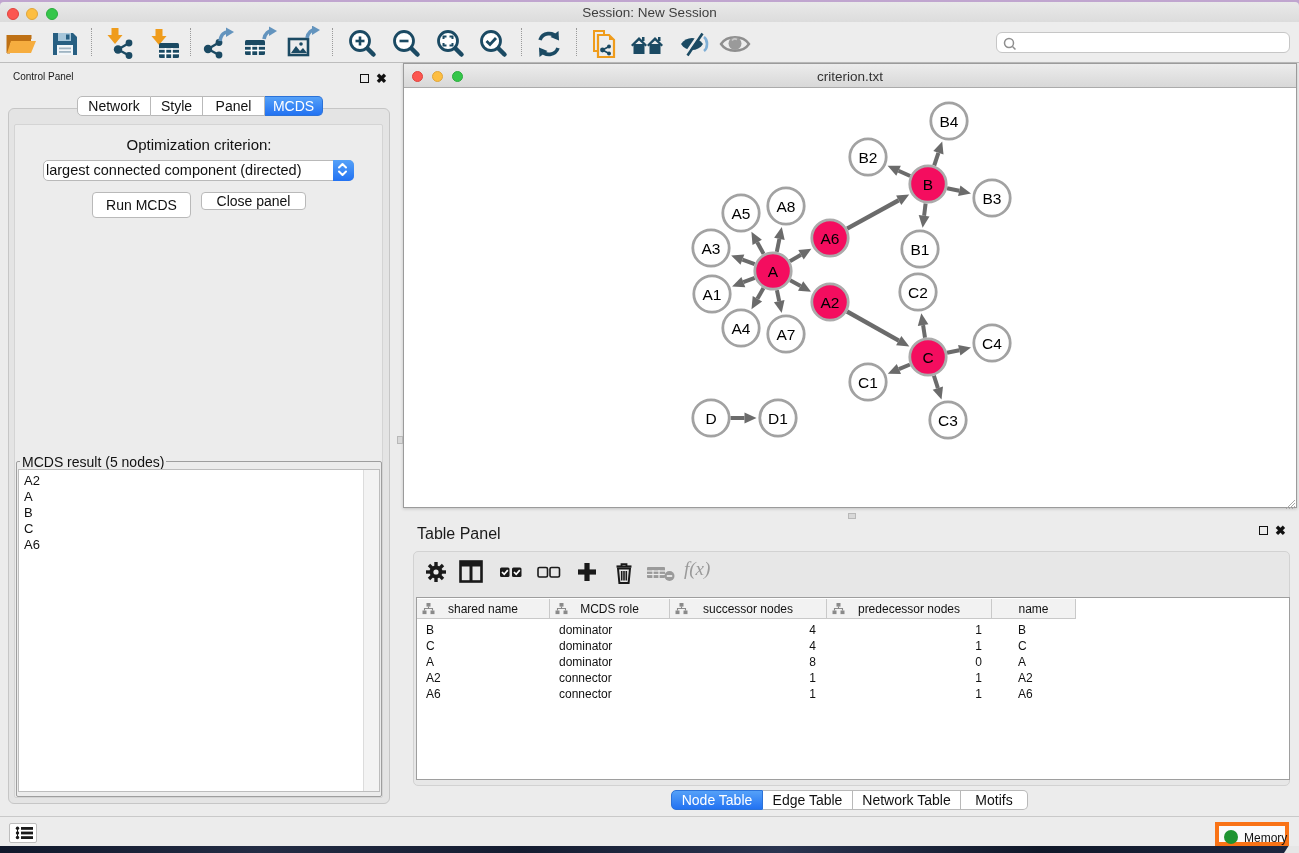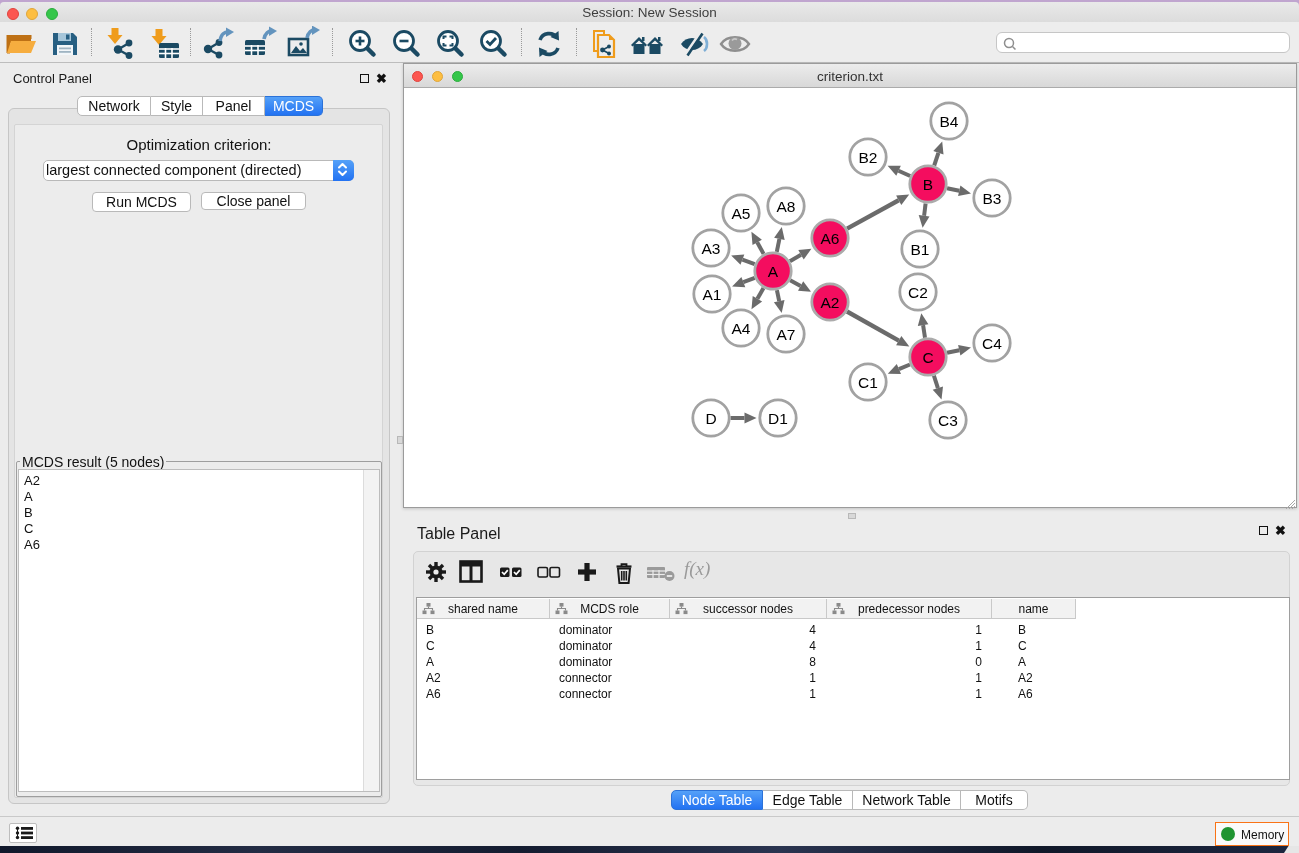--- a/index.html
+++ b/index.html
@@ -18,21 +18,21 @@
   #titlebar .t2 { left:26px; top:6px; background:#FDBE41; border:1px solid #E0A63A; }
   #titlebar .t3 { left:46px; top:6px; background:#35C64A; border:1px solid #2BAD3E; }
   #maintitle { left:0; top:5px; width:1299px; text-align:center; font-size:13.5px; color:#3E3E3E; }
   
   #toolbar { left:0; top:22px; width:1299px; height:41px; background:#EDEDED; border-bottom:1px solid #BDBDBD; }
   .tbi { position:absolute; top:4px; }
   .tbsep { position:absolute; top:6px; width:0; height:28px; border-left:1px dotted #9a9a9a; }
   #searchbox { position:absolute; left:996px; top:10px; width:294px; height:21px; background:#fff;
     border:1px solid #C6C6C6; border-radius:6px; }
   
-  #cp-title { left:13px; top:71px; font-size:13px; color:#1a1a1a; }
+  #cp-title { left:13px; top:71px; font-size:10px; color:#1a1a1a; }
   .winbtn { position:absolute; font-size:13px; color:#111; }
   #cp-tabsbox { left:8px; top:108px; width:382px; height:696px; background:#E4E4E4;
     border:1px solid #C6C6C6; border-radius:6px; }
   #cp-inner { left:14px; top:124px; width:369px; height:674px; background:#ECECEC;
     border:1px solid #D4D4D4; border-radius:2px; }
   .tabrow { position:absolute; display:flex; font-size:14px; }
   .tab { background:#fff; border:1px solid #B9B9B9; border-left:none; color:#111;
     display:flex; align-items:center; justify-content:center; height:20px; }
   .tab.first { border-left:1px solid #B9B9B9; border-radius:5px 0 0 5px; }
   .tab.last { border-radius:0 5px 5px 0; }
@@ -67,21 +67,21 @@
     justify-content:center; }
   .td { position:absolute; font-size:12px; color:#111; line-height:16px; }
   .tpi { position:absolute; top:5px; }
 
   
   
   #statusbar { left:0; top:816px; width:1299px; height:30px; background:#ECECEC; border-top:1px solid #C9C9C9; }
   #listbtn { position:absolute; left:9px; top:6px; width:28px; height:20px; background:#fff;
     border:1px solid #BDBDBD; border-radius:2px; }
   #membtn { position:absolute; left:1215px; top:5px; width:74px; height:24px; background:#FAFAFA;
-    border:1px solid #f97316; font-size:12px; color:#111; }
+    border:4px solid #f97316; font-size:12px; color:#111; }
 </style>
 </head>
 <body>
 <div class="abs" id="topstrip"></div>
 <div class="abs" id="titlebar">
   <div class="tl t1"></div>
     <div class="tl t2"></div>
     <div class="tl t3"></div>
 </div>
 <div class="abs" id="maintitle">Session: New Session</div>
@@ -275,21 +275,21 @@
 </div>
 <div class="abs" id="optlabel">Optimization criterion:</div>
 <div class="abs" id="dropdown">largest connected component (directed)
   <div id="dd-btn">
     <svg width="19" height="19" viewBox="0 0 19 19" style="position:absolute;left:0;top:0">
       <path d="M6 7.5 l3.5 -3.5 3.5 3.5" fill="none" stroke="#fff" stroke-width="2" stroke-linecap="round" stroke-linejoin="round"></path>
       <path d="M6 11.5 l3.5 3.5 3.5 -3.5" fill="none" stroke="#fff" stroke-width="2" stroke-linecap="round" stroke-linejoin="round"></path>
     </svg>
   </div>
 </div>
-<div class="abs btn" style="left:92px; top:192px; width:99px; height:20px;">Run MCDS</div>
+<div class="abs btn" style="left:92px; top:192px; width:99px; height:26px;">Run MCDS</div>
 <div class="abs btn" style="left:201px; top:192px; width:105px; height:18px;">Close panel</div>
 <div class="abs" id="grpbox"></div>
 <div class="abs" id="grplegend">MCDS result (5 nodes)</div>
 <div class="abs" id="mcdslist">A2<br>A<br>B<br>C<br>A6</div>
 <div class="abs" id="mcdsscroll"></div>
 
 <div class="abs" id="netwin">
   <div id="nettitle">
     <div class="tl t1"></div>
       <div class="tl t2"></div>

